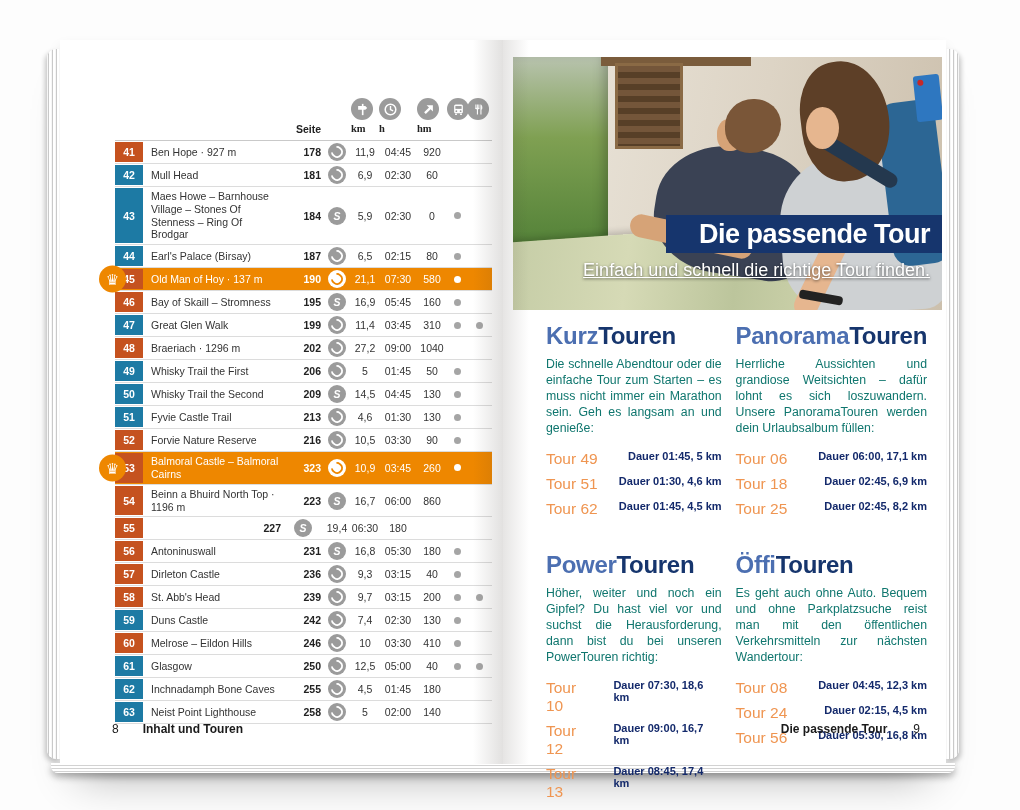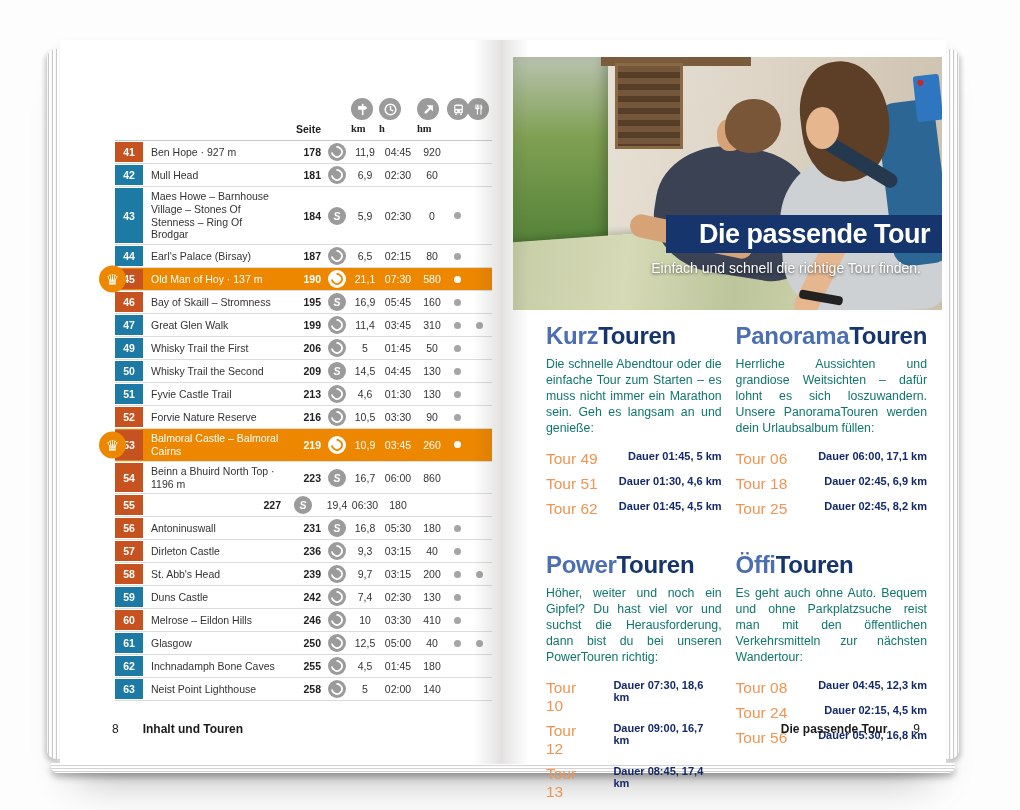--- a/index.html
+++ b/index.html
@@ -94,22 +94,22 @@
   .h-booklet{left:402px;top:18px;width:26px;height:46px;background:#2e77c0;border-radius:3px;
         transform:rotate(-6deg);z-index:5;}
   .h-booklet::after{content:"";position:absolute;left:4px;top:4px;width:6px;height:6px;border-radius:50%;background:#c62828;}
   .h-w-arm{left:296px;top:172px;width:24px;height:92px;background:#e6b68f;border-radius:12px;
         transform:rotate(26deg);z-index:5;}
   .h-pen{left:286px;top:236px;width:44px;height:9px;background:#222;border-radius:4px;
         transform:rotate(10deg);z-index:6;}
   .h-banner{left:153px;top:158px;right:0;height:38px;background:#16356d;z-index:7;
         display:flex;align-items:center;justify-content:flex-end;padding-right:12px;box-sizing:border-box;}
   .h-title{position:static;color:#fff;font-size:27px;font-weight:bold;letter-spacing:-.5px;white-space:nowrap;}
-  .h-sub{right:21px;top:203px;z-index:7;color:#fff;font-size:14px;
-        text-shadow:0 1px 3px rgba(0,0,0,.65);white-space:nowrap;}
+  .h-sub{right:12px;top:203px;z-index:7;color:#fff;font-size:18px;
+        text-shadow:0 1px 3px rgba(0,0,0,.65);white-space:nowrap;text-decoration:underline;}
 
   
   .cats{position:absolute;left:43px;right:19px;top:284px;display:grid;
         grid-template-columns:1fr 1fr;column-gap:14px;row-gap:28px;}
   .cat-h{margin:0 0 9px;font-size:24px;font-weight:bold;letter-spacing:-.3px;line-height:1;}
   .cat-h .pre{color:#4c6fb1;}
   .cat-h .suf{color:#16356d;}
   .cat-body{margin:0 0 13px;font-size:12.3px;line-height:1.3;color:#0f766e;text-align:justify;}
   .t-line{display:flex;justify-content:space-between;align-items:flex-start;margin-bottom:7px;gap:16px;}
   .t-label{color:#ef9551;font-size:15.5px;}
@@ -279,20 +279,33 @@
             <div class="cell hc">03:45</div>
             <div class="cell hmc">310</div>
             <div class="cell bus">
               <span class="dot"></span>
             </div>
             <div class="cell food">
               <span class="dot"></span>
             </div>
           </div>
           <div class="t-row">
+            <div class="cell num red">48</div>
+            <div class="cell name">Braeriach · 1296 m</div>
+            <div class="cell seite">202</div>
+            <div class="cell route">
+              <span class="ri loop"></span>
+            </div>
+            <div class="cell kmc">27,2</div>
+            <div class="cell hc">09:00</div>
+            <div class="cell hmc">1040</div>
+            <div class="cell bus"></div>
+            <div class="cell food"></div>
+          </div>
+          <div class="t-row">
             <div class="cell num blue">49</div>
             <div class="cell name">Whisky Trail the First</div>
             <div class="cell seite">206</div>
             <div class="cell route">
               <span class="ri loop"></span>
             </div>
             <div class="cell kmc">5</div>
             <div class="cell hc">01:45</div>
             <div class="cell hmc">50</div>
             <div class="cell bus">
@@ -342,21 +355,21 @@
             <div class="cell hmc">90</div>
             <div class="cell bus">
               <span class="dot"></span>
             </div>
             <div class="cell food"></div>
           </div>
           <div class="t-row hl">
             <span class="crown">♛</span>
             <div class="cell num red">53</div>
             <div class="cell name">Balmoral Castle – Balmoral Cairns</div>
-            <div class="cell seite">219</div>
+            <div class="cell seite">323</div>
             <div class="cell route">
               <span class="ri loop"></span>
             </div>
             <div class="cell kmc">10,9</div>
             <div class="cell hc">03:45</div>
             <div class="cell hmc">260</div>
             <div class="cell bus">
               <span class="dot"></span>
             </div>
             <div class="cell food"></div>

